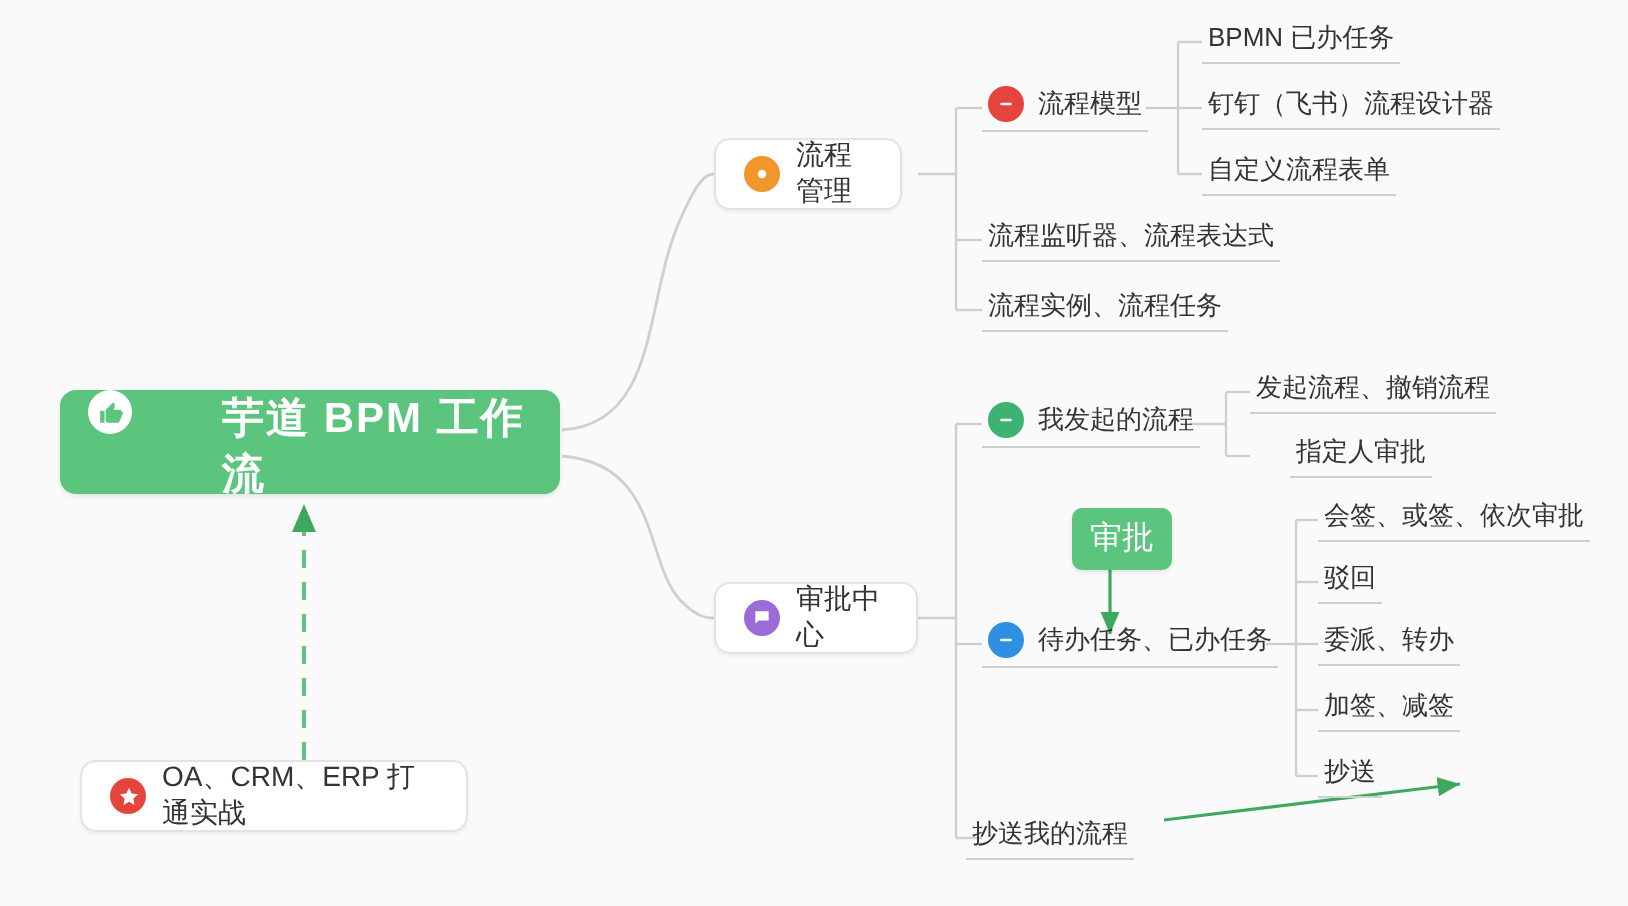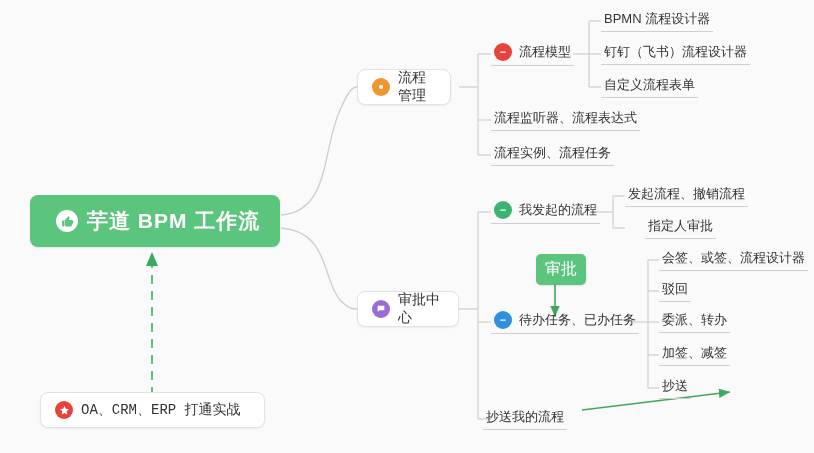--- a/index.html
+++ b/index.html
@@ -13,27 +13,28 @@
   #canvas{position:absolute;left:0;top:0;width:814px;height:453px;}
   svg.links{position:absolute;left:0;top:0;width:814px;height:453px;pointer-events:none;}
 
   .node{position:absolute;box-sizing:border-box;}
 
   
   .root{
     left:30px;top:195px;width:250px;height:52px;
     background:#5bc47d;
     border-radius:8px;
-    display:flex;align-items:center;
-    padding-left:26px;
+    display:flex;align-items:flex-start;
+    padding-left:14px;
     color:#ffffff;
     font-size:21px;
     font-weight:bold;
     letter-spacing:1px;
     box-shadow:0 1px 2px rgba(0,0,0,0.10);
+    gap:36px;
   }
   .root .label{margin-left:9px;}
 
   
   .card{
     background:#ffffff;
     border:1px solid #e3e3e3;
     border-radius:8px;
     display:flex;align-items:center;
     padding:0 14px;
@@ -158,21 +159,21 @@
 
   <div class="node uline withicon" style="left:491px;top:42px;">
     <span class="ic ic-red">
       <svg width="10" height="10" viewBox="0 0 24 24" fill="#ffffff">
           <rect x="5" y="10.5" width="14" height="3" rx="1.5"></rect>
         </svg>
     </span>
     <span class="label">流程模型</span>
   </div>
 
-  <div class="node uline" style="left:601px;top:10px;">BPMN 流程设计器</div>
+  <div class="node uline" style="left:601px;top:10px;">BPMN 已办任务</div>
   <div class="node uline" style="left:601px;top:43px;">钉钉（飞书）流程设计器</div>
   <div class="node uline" style="left:601px;top:76px;">自定义流程表单</div>
 
   <div class="node uline" style="left:491px;top:109px;">流程监听器、流程表达式</div>
   <div class="node uline" style="left:491px;top:144px;">流程实例、流程任务</div>
 
   <div class="node card" style="left:357px;top:291px;width:102px;">
     <span class="ic ic-purple">
       <svg width="10" height="10" viewBox="0 0 24 24" fill="#ffffff">
         <path d="M4 4h16v11H8l-4 4z"></path>
@@ -193,31 +194,31 @@
   <div class="node uline" style="left:625px;top:217px;margin-left:20px;">指定人审批</div>
 
   <div class="node uline withicon" style="left:491px;top:310px;">
     <span class="ic ic-blue">
       <svg width="10" height="10" viewBox="0 0 24 24" fill="#ffffff">
           <rect x="5" y="10.5" width="14" height="3" rx="1.5"></rect>
         </svg>
     </span>
     <span class="label">待办任务、已办任务</span>
   </div>
-  <div class="node uline" style="left:659px;top:249px;">会签、或签、流程设计器</div>
+  <div class="node uline" style="left:659px;top:249px;">会签、或签、依次审批</div>
   <div class="node uline" style="left:659px;top:280px;">驳回</div>
   <div class="node uline" style="left:659px;top:311px;">委派、转办</div>
   <div class="node uline" style="left:659px;top:344px;">加签、减签</div>
   <div class="node uline" style="left:659px;top:377px;">抄送</div>
 
   <div class="node uline" style="left:483px;top:408px;">抄送我的流程</div>
 
   <div class="node pill" style="left:536px;top:254px;">审批</div>
 
-  <div class="node card" style="left:40px;top:392px;width:225px;font-family:Liberation Mono, monospace;">
+  <div class="node card" style="left:40px;top:380px;width:194px;">
     <span class="ic ic-star">
       <svg width="11" height="11" viewBox="0 0 24 24" fill="#ffffff">
         <path d="M12 2l2.9 6.3 6.9.8-5.1 4.7 1.4 6.8L12 17.2 5.9 20.6l1.4-6.8L2.2 9.1l6.9-.8z"></path>
       </svg>
     </span>
     <span class="label">OA、CRM、ERP 打通实战</span>
   </div>
 
 </div>
 

